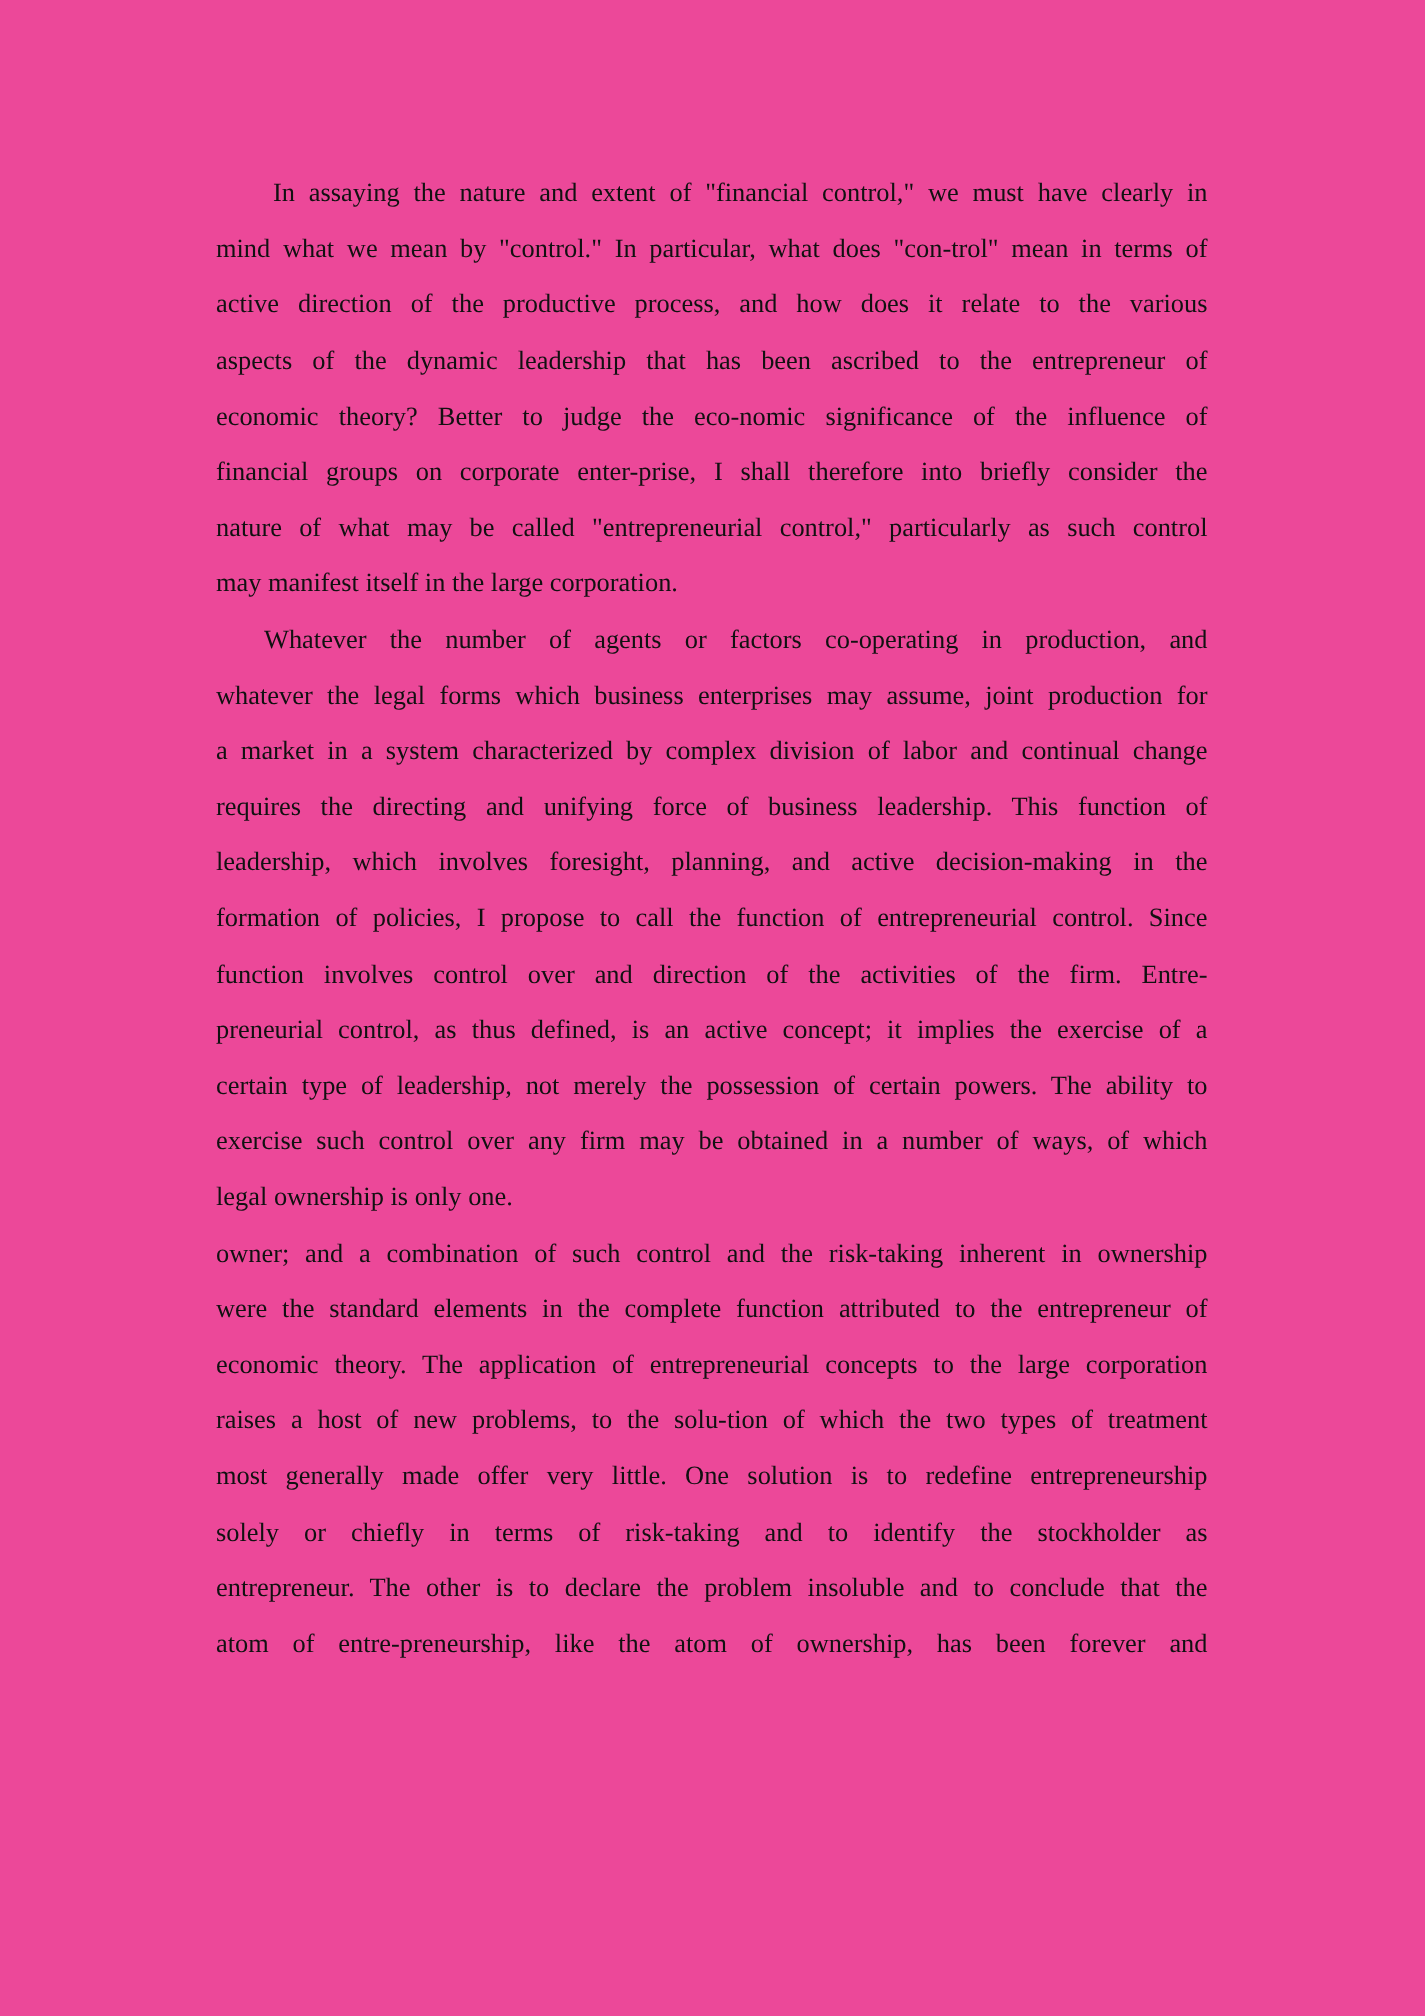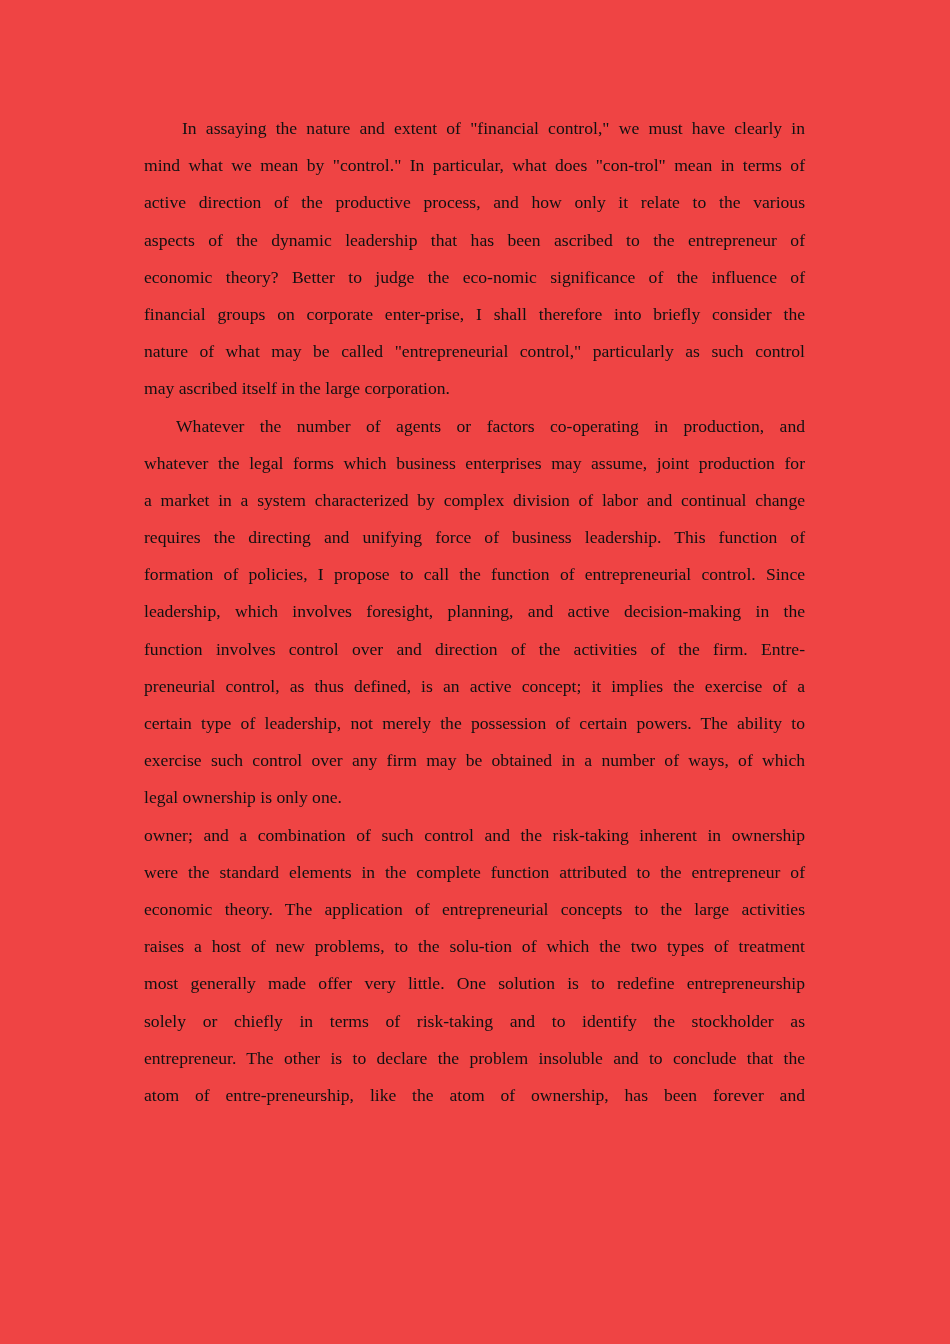--- a/index.html
+++ b/index.html
@@ -12,21 +12,21 @@
       height: 1344px;
       position: relative;
       overflow: hidden;
     }
     .page {
       position: absolute;
       left: 0;
       top: 0;
       width: 950px;
       height: 1344px;
-      background: #ef4444;
+      background: #ec4899;
     }
     .text-block {
       position: absolute;
       left: 144px;
       top: 113px;
       width: 661px;
       font-family: "Liberation Serif", "DejaVu Serif", serif;
       font-size: 17.6px;
       color: #111111;
     }
@@ -69,57 +69,57 @@
   <div class="text-block">
 
     <div class="para">
       <div class="line indent-first">
           <span>In assaying the nature and extent of "financial control," we must have clearly in</span>
         </div>
       <div class="line">
           <span>mind what we mean by "control." In particular, what does "con-trol" mean in terms of</span>
         </div>
       <div class="line">
-          <span>active direction of the productive process, and how only it relate to the various</span>
+          <span>active direction of the productive process, and how does it relate to the various</span>
         </div>
       <div class="line">
           <span>aspects of the dynamic leadership that has been ascribed to the entrepreneur of</span>
         </div>
       <div class="line">
           <span>economic theory? Better to judge the eco-nomic significance of the influence of</span>
         </div>
       <div class="line">
           <span>financial groups on corporate enter-prise, I shall therefore into briefly consider the</span>
         </div>
       <div class="line">
           <span>nature of what may be called "entrepreneurial control," particularly as such control</span>
         </div>
       <div class="line last">
-          <span>may ascribed itself in the large corporation.</span>
+          <span>may manifest itself in the large corporation.</span>
         </div>
     </div>
 
     <div class="para">
       <div class="line indent">
           <span>Whatever the number of agents or factors co-operating in production, and</span>
         </div>
       <div class="line">
           <span>whatever the legal forms which business enterprises may assume, joint production for</span>
         </div>
       <div class="line">
           <span>a market in a system characterized by complex division of labor and continual change</span>
         </div>
       <div class="line">
           <span>requires the directing and unifying force of business leadership. This function of</span>
         </div>
       <div class="line">
-          <span>formation of policies, I propose to call the function of entrepreneurial control. Since</span>
+          <span>leadership, which involves foresight, planning, and active decision-making in the</span>
         </div>
       <div class="line">
-          <span>leadership, which involves foresight, planning, and active decision-making in the</span>
+          <span>formation of policies, I propose to call the function of entrepreneurial control. Since</span>
         </div>
       <div class="line">
           <span>function involves control over and direction of the activities of the firm. Entre-</span>
         </div>
       <div class="line">
           <span>preneurial control, as thus defined, is an active concept; it implies the exercise of a</span>
         </div>
       <div class="line">
           <span>certain type of leadership, not merely the possession of certain powers. The ability to</span>
         </div>
@@ -132,21 +132,21 @@
     </div>
 
     <div class="para">
       <div class="line">
           <span>owner; and a combination of such control and the risk-taking inherent in ownership</span>
         </div>
       <div class="line">
           <span>were the standard elements in the complete function attributed to the entrepreneur of</span>
         </div>
       <div class="line">
-          <span>economic theory. The application of entrepreneurial concepts to the large activities</span>
+          <span>economic theory. The application of entrepreneurial concepts to the large corporation</span>
         </div>
       <div class="line">
           <span>raises a host of new problems, to the solu-tion of which the two types of treatment</span>
         </div>
       <div class="line">
           <span>most generally made offer very little. One solution is to redefine entrepreneurship</span>
         </div>
       <div class="line">
           <span>solely or chiefly in terms of risk-taking and to identify the stockholder as</span>
         </div>

